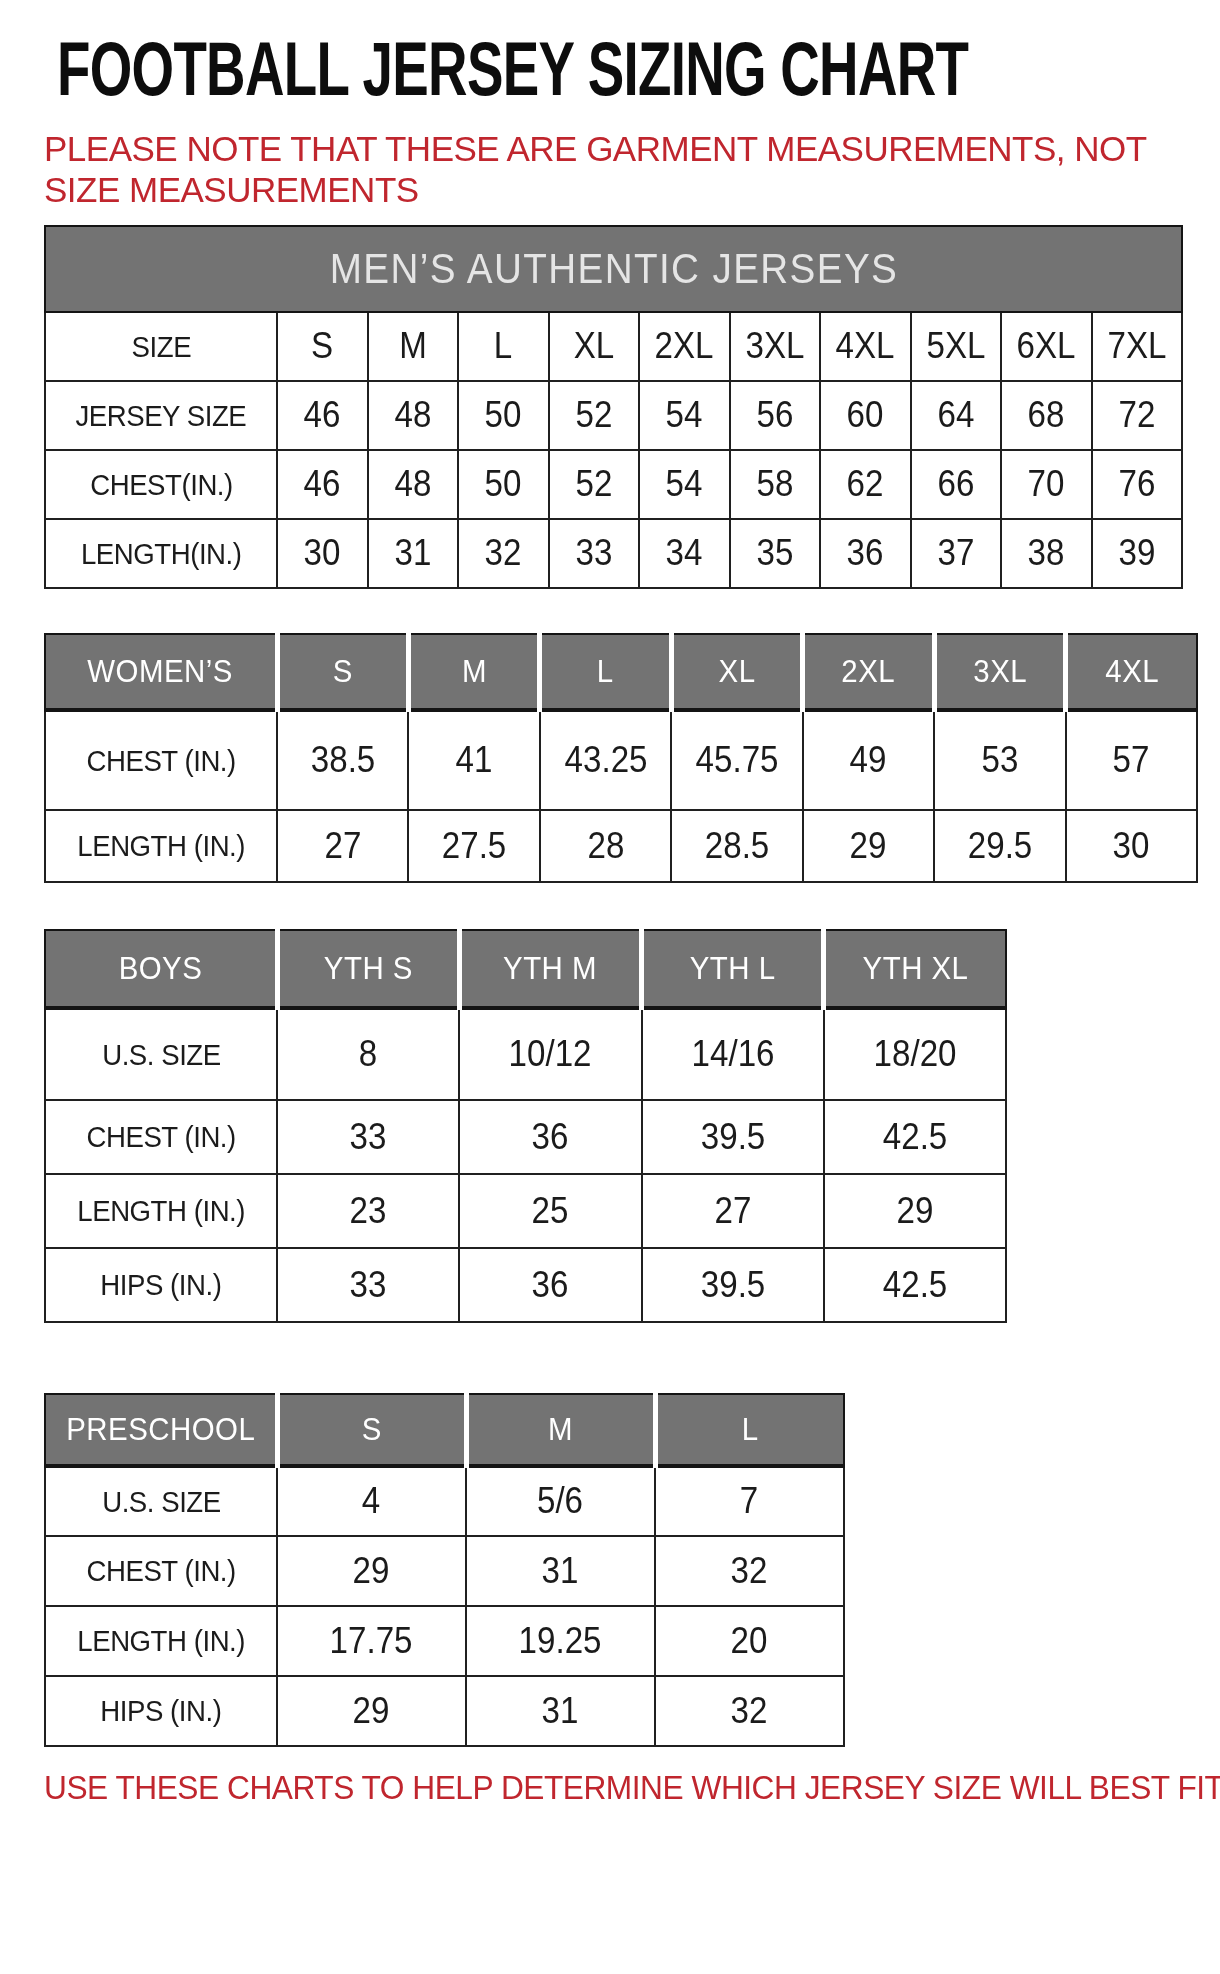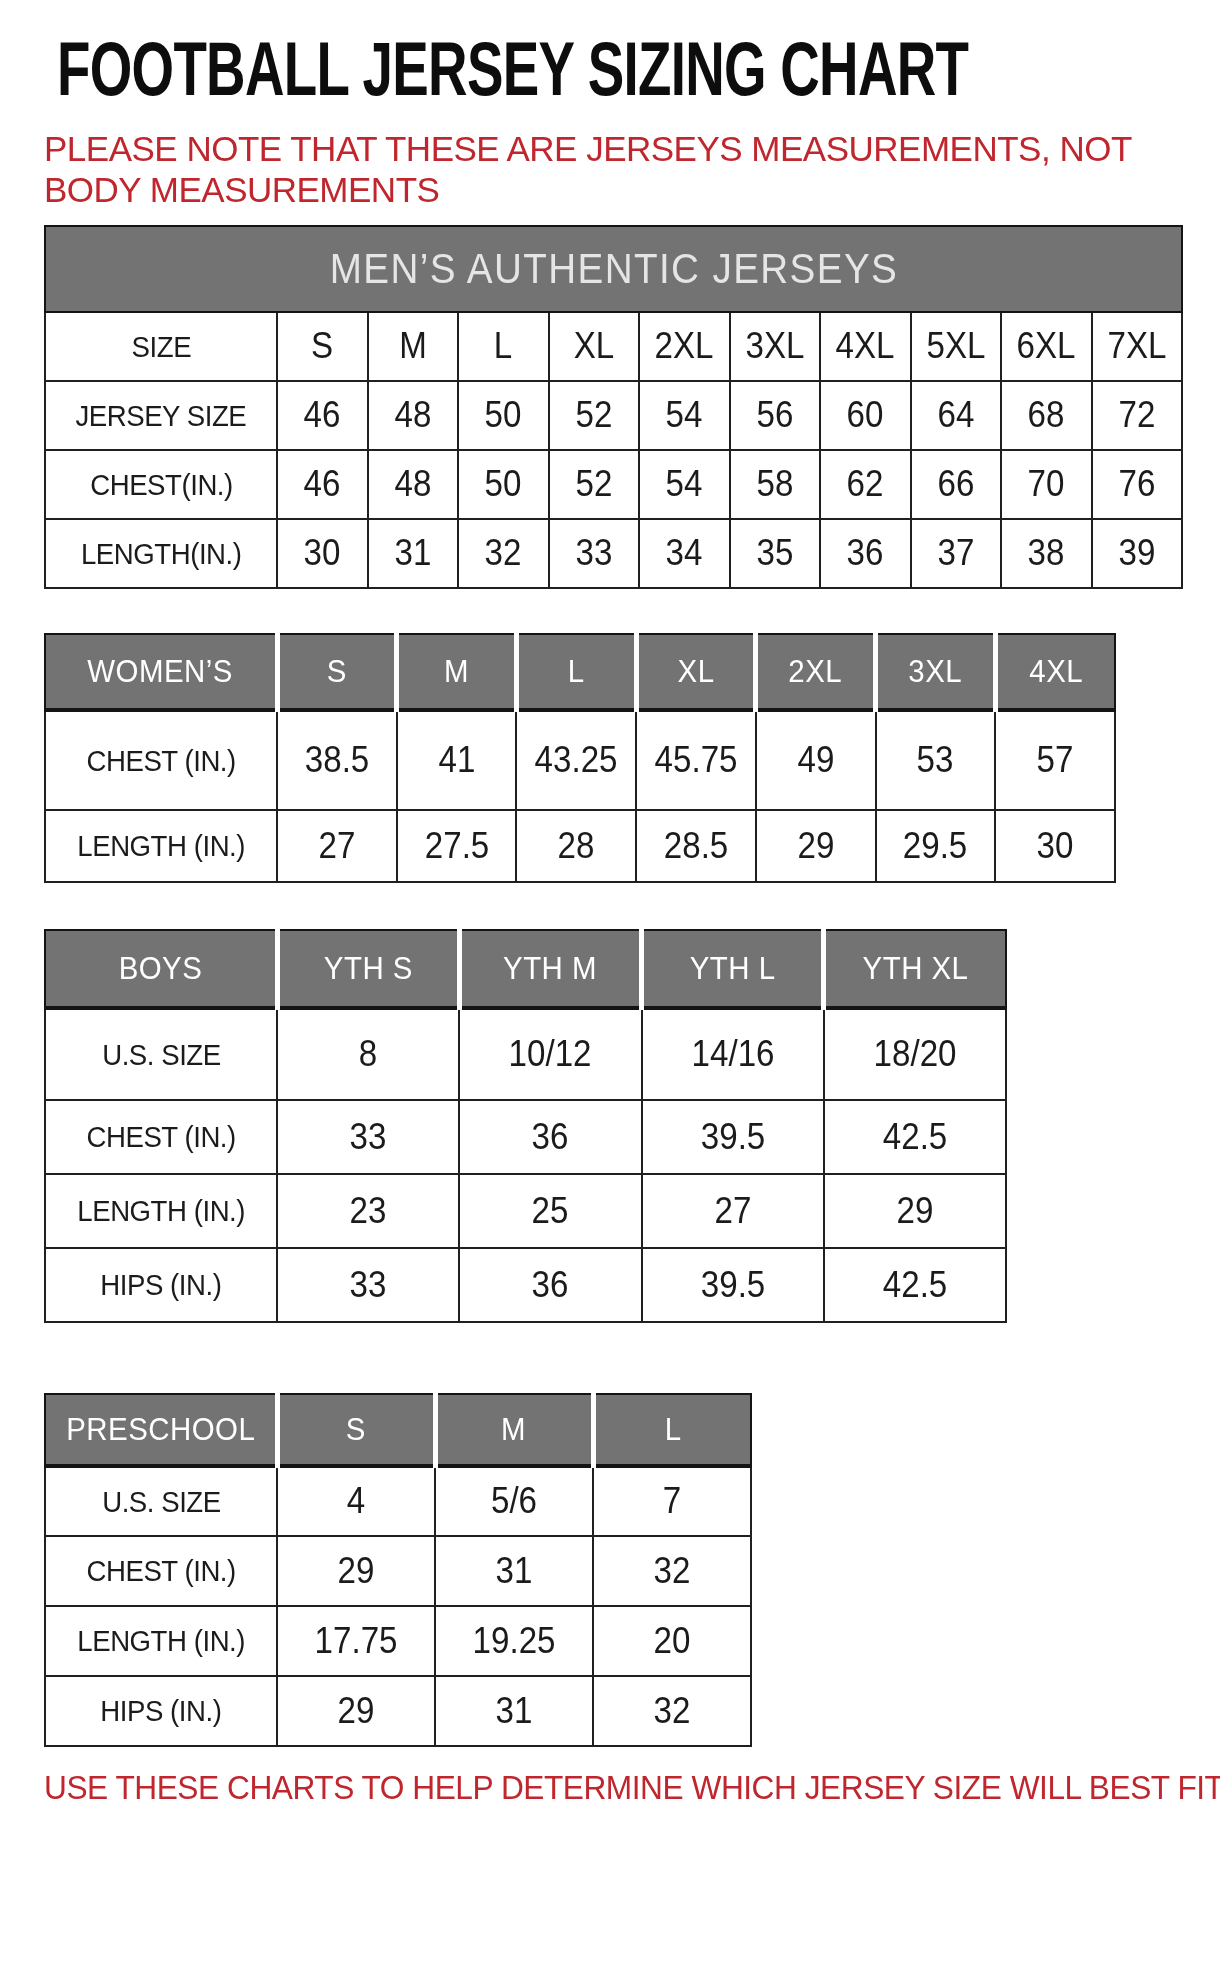--- a/index.html
+++ b/index.html
@@ -82,21 +82,21 @@
     color:var(--red);font-size:33px;letter-spacing:-0.5px;
   }
   .footer-inner{display:inline-block;transform:scaleX(0.96);transform-origin:left center;}
 </style>
 </head>
 <body>
 
 <div class="page">
   <h1 class="title"><span class="title-inner">FOOTBALL JERSEY SIZING CHART</span></h1>
 
-  <p class="note"><span>PLEASE NOTE THAT THESE ARE JERSEYS MEASUREMENTS, NOT BODY MEASUREMENTS</span></p>
+  <p class="note"><span>PLEASE NOTE THAT THESE ARE GARMENT MEASUREMENTS, NOT SIZE MEASUREMENTS</span></p>
 
   <div id="tables">
       <table class="size-table t-mens-authentic-jerseys" style="width: 1139px;">
         <colgroup>
           <col style="width: 232px;">
           <col>
           <col>
           <col>
           <col>
           <col>
@@ -159,21 +159,21 @@
             <td class="val"><span class="cx">33</span></td>
             <td class="val"><span class="cx">34</span></td>
             <td class="val"><span class="cx">35</span></td>
             <td class="val"><span class="cx">36</span></td>
             <td class="val"><span class="cx">37</span></td>
             <td class="val"><span class="cx">38</span></td>
             <td class="val"><span class="cx">39</span></td>
           </tr>
         </tbody>
       </table>
-      <table class="size-table t-womens" style="width: 1072px; border-radius: 22px;">
+      <table class="size-table t-womens" style="width: 1154px; border-radius: 22px;">
         <colgroup>
           <col style="width: 232px;">
           <col>
           <col>
           <col>
           <col>
           <col>
           <col>
           <col>
         </colgroup>
@@ -253,21 +253,21 @@
           </tr>
           <tr>
             <td class="label"><span class="cx">HIPS (IN.)</span></td>
             <td class="val"><span class="cx">33</span></td>
             <td class="val"><span class="cx">36</span></td>
             <td class="val"><span class="cx">39.5</span></td>
             <td class="val"><span class="cx">42.5</span></td>
           </tr>
         </tbody>
       </table>
-      <table class="size-table t-preschool" style="width: 708px; padding-left: 13px;">
+      <table class="size-table t-preschool" style="width: 801px; padding-left: 13px;">
         <colgroup>
           <col style="width: 232px;">
           <col>
           <col>
           <col>
         </colgroup>
         <thead>
           <tr>
             <th class="gray"><span class="cx">PRESCHOOL</span></th>
             <th class="gray"><span class="cx">S</span></th>

